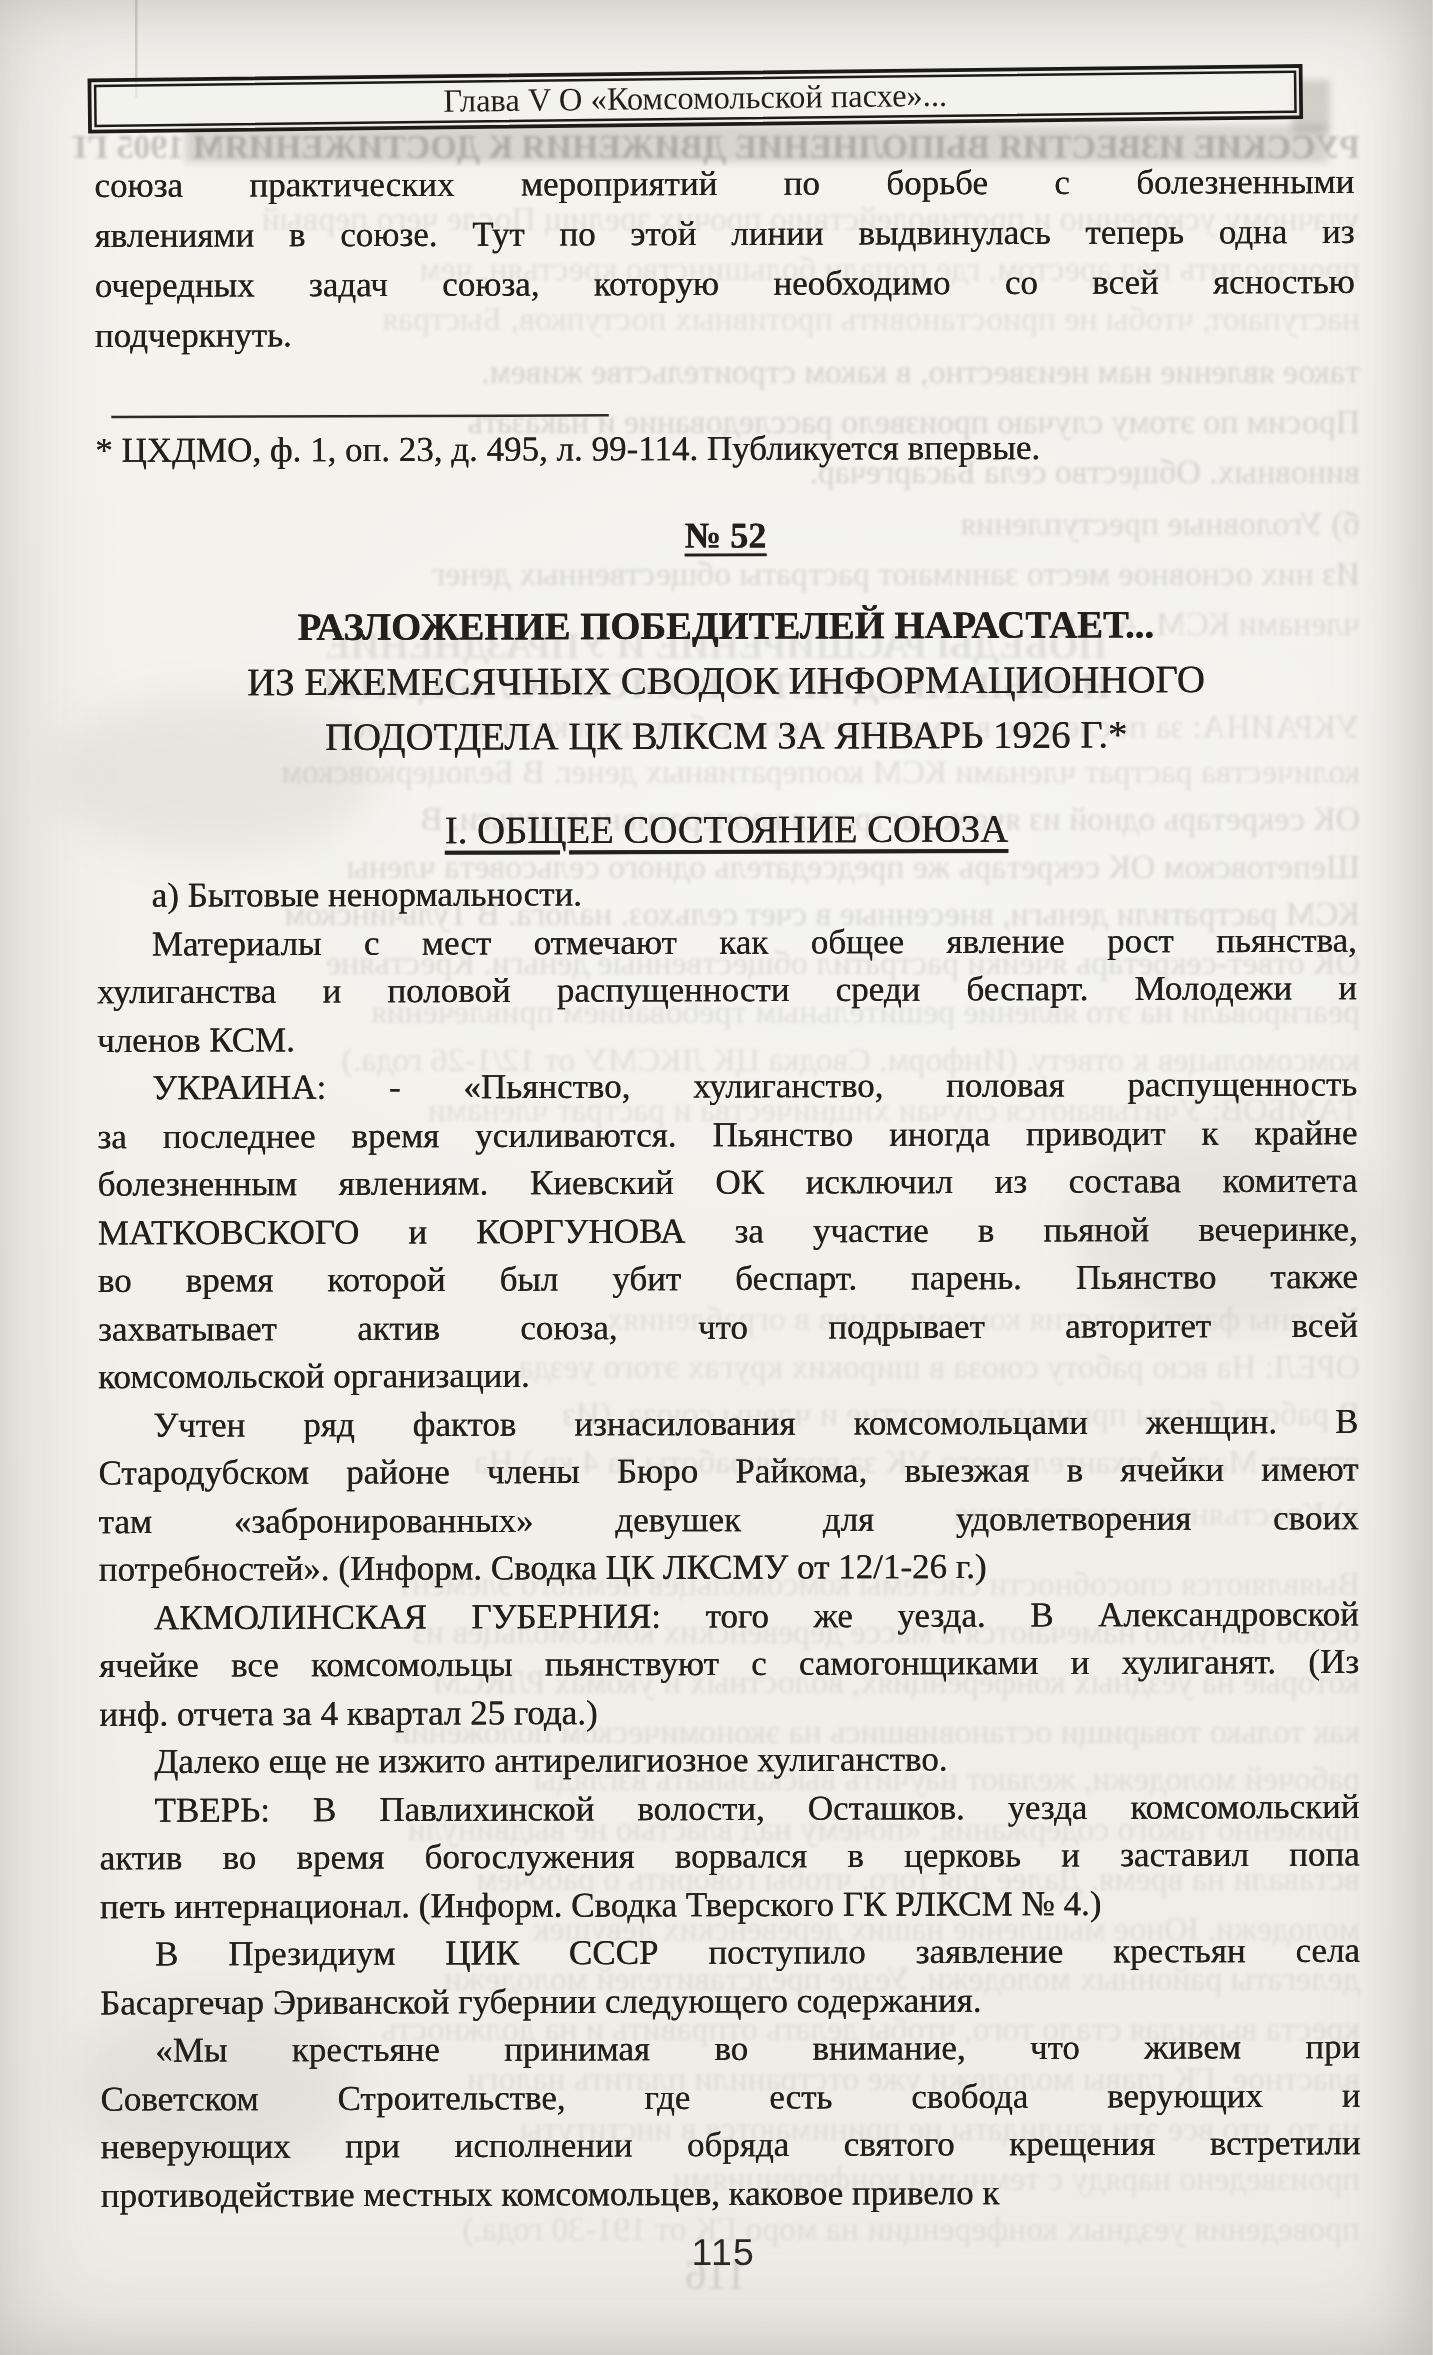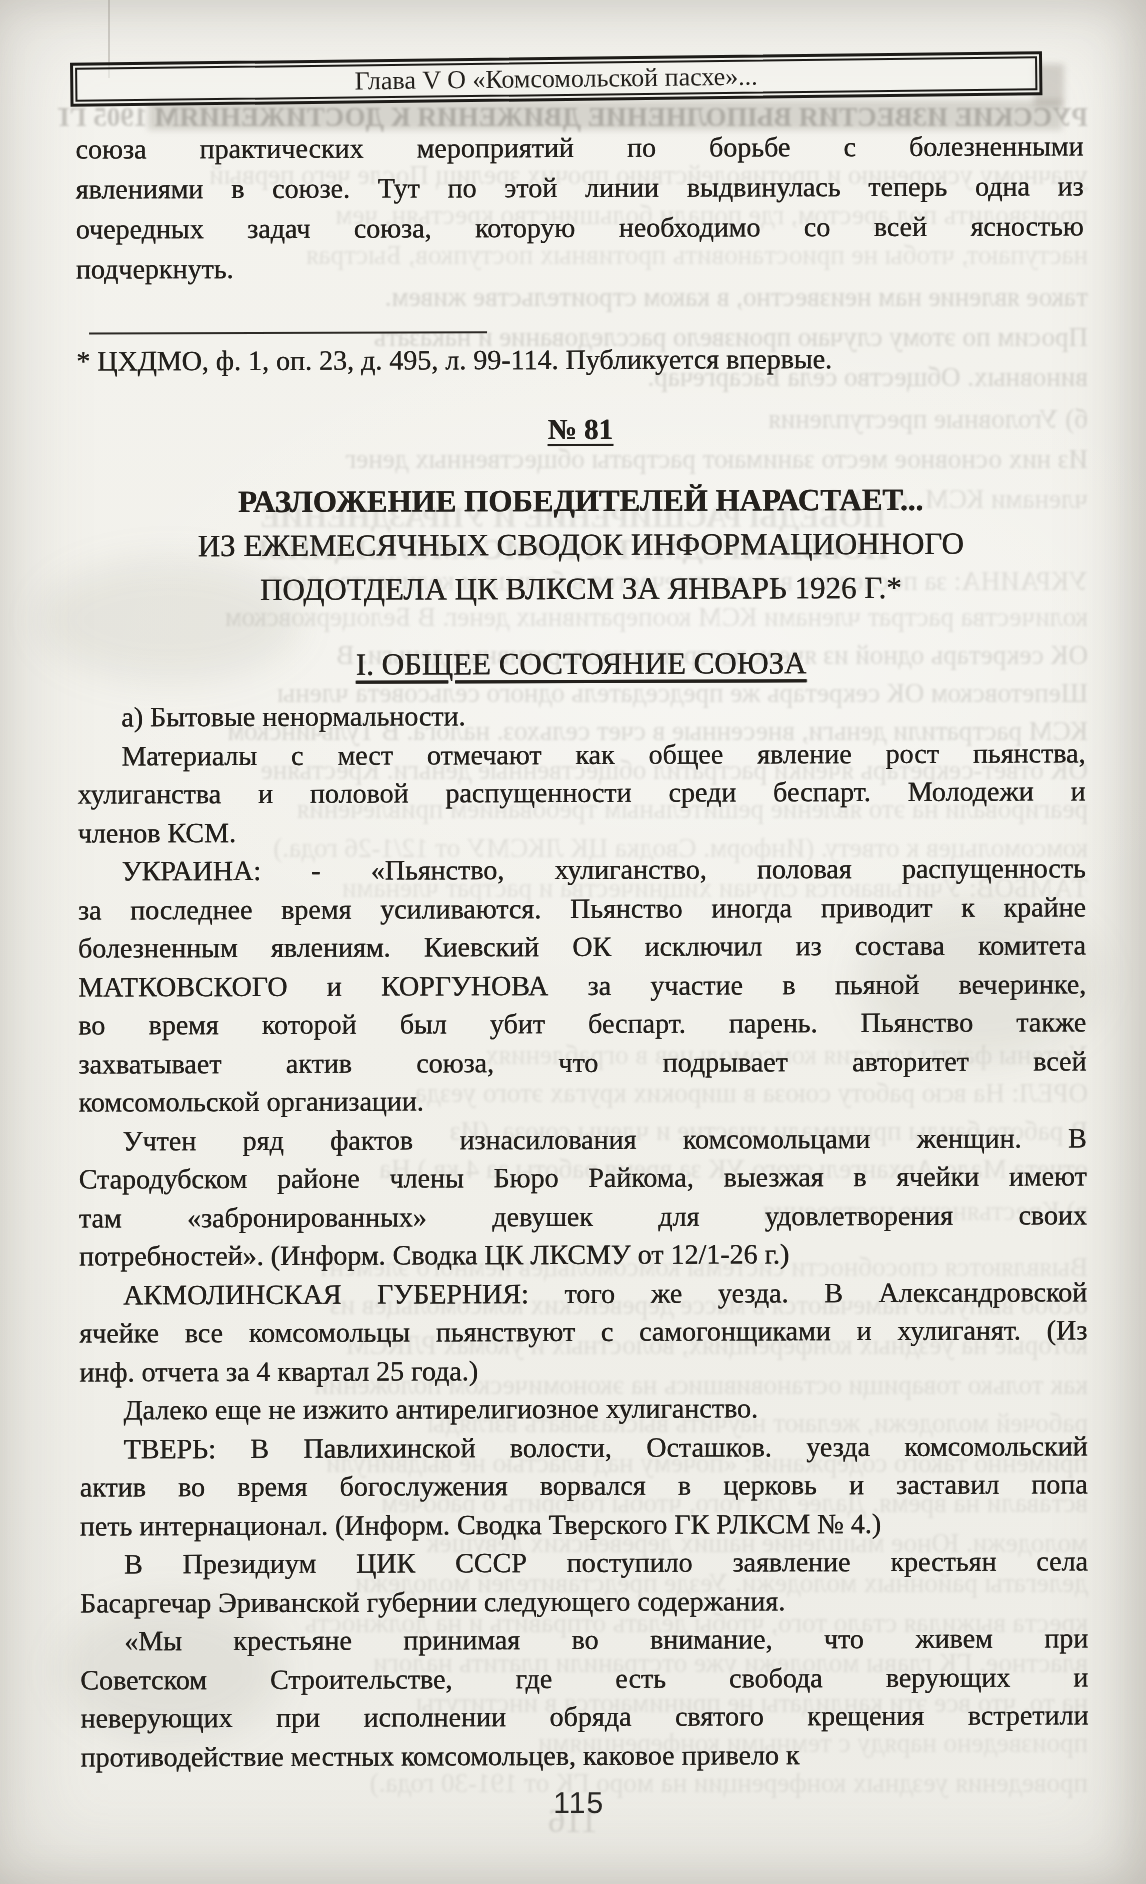--- a/index.html
+++ b/index.html
@@ -132,21 +132,21 @@
       <div class="ln j">очередных задач союза, которую необходимо со всей ясностью</div>
       <div class="ln">подчеркнуть.</div>
     </div>
 
     <div class="fnrule"></div>
     <div class="content-abs footnote">
       <div class="ln">* ЦХДМО, ф. 1, оп. 23, д. 495, л. 99-114. Публикуется впервые.</div>
     </div>
 
     <div class="content-abs docnum">
-      <span>№ 81</span>
+      <span>№ 52</span>
     </div>
 
     <div class="content-abs doctitle">
       <div class="t1">РАЗЛОЖЕНИЕ ПОБЕДИТЕЛЕЙ НАРАСТАЕТ...</div>
       <div class="t2">ИЗ ЕЖЕМЕСЯЧНЫХ СВОДОК ИНФОРМАЦИОННОГО</div>
       <div class="t2">ПОДОТДЕЛА ЦК ВЛКСМ ЗА ЯНВАРЬ 1926 Г.*</div>
     </div>
 
     <div class="content-abs secheading">
       <span>I. ОБЩЕЕ СОСТОЯНИЕ СОЮЗА</span>

